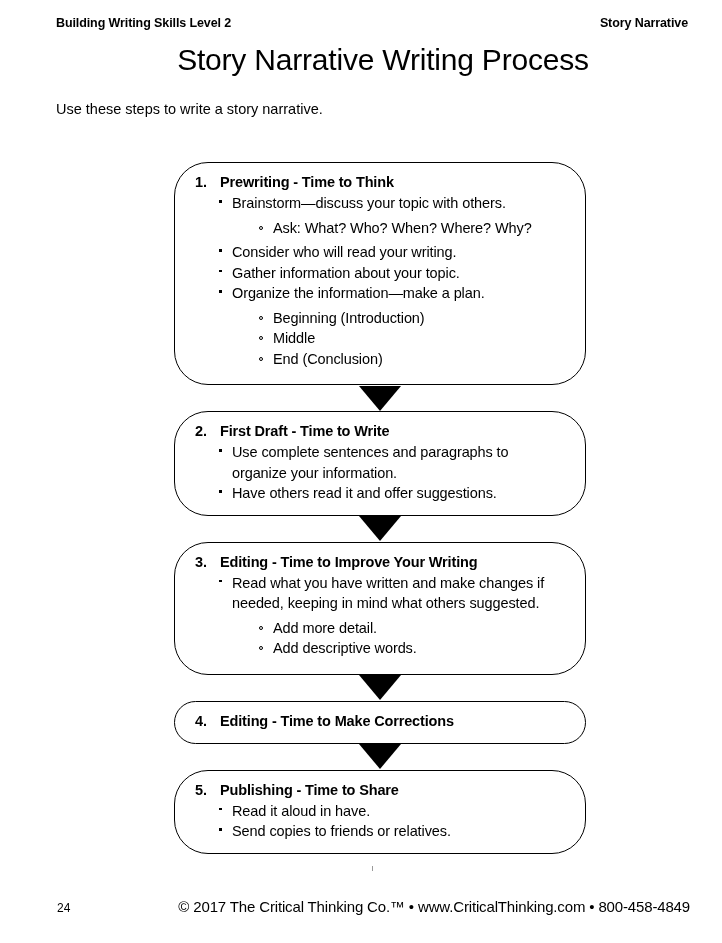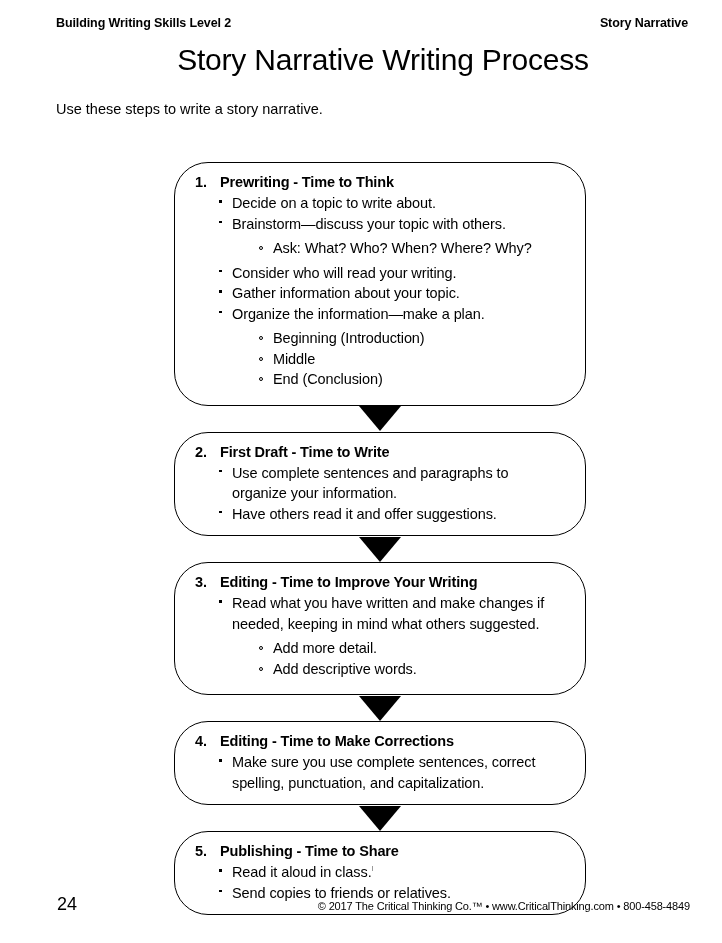--- a/index.html
+++ b/index.html
@@ -162,24 +162,24 @@
     position: absolute;
     bottom: 28px;
     left: 57px;
     right: 32px;
     display: flex;
     justify-content: space-between;
     align-items: baseline;
     font-size: 13px;
   }
   .page-num {
-    font-size: 18px;
+    font-size: 12px;
   }
   .copyright {
-    font-size: 11px;
+    font-size: 15px;
     letter-spacing: -0.15px;
     white-space: nowrap;
   }
   .stray-mark {
     position: absolute;
     top: 866px;
     left: 372px;
     width: 1px;
     height: 5px;
     background: #9a9a9a;
@@ -199,23 +199,20 @@
 
   <div class="intro">Use these steps to write a story narrative.</div>
 
   <div class="flow" id="flow-root">
       <div class="step-box">
         <div class="step-title">
           <span class="step-num">1.</span>
           <span class="step-heading">Prewriting - Time to Think</span>
         </div>
         <ul class="lvl1">
-          <li>
-            <span class="txt">Decide on a topic to write about.</span>
-          </li>
           <li>
             <span class="txt">Brainstorm—discuss your topic with others.</span>
             <ul class="lvl2">
               <li>Ask:  What?  Who?  When?  Where?  Why?</li>
             </ul>
           </li>
           <li>
             <span class="txt">Consider who will read your writing.</span>
           </li>
           <li>
@@ -267,37 +264,32 @@
         </ul>
       </div>
       <div class="arrow-wrap">
         <div class="arrow-down"></div>
       </div>
       <div class="step-box">
         <div class="step-title">
           <span class="step-num">4.</span>
           <span class="step-heading">Editing - Time to Make Corrections</span>
         </div>
-        <ul class="lvl1">
-          <li>
-            <span class="txt">Make sure you use complete sentences, correct spelling, punctuation, and capitalization.</span>
-          </li>
-        </ul>
       </div>
       <div class="arrow-wrap">
         <div class="arrow-down"></div>
       </div>
       <div class="step-box">
         <div class="step-title">
           <span class="step-num">5.</span>
           <span class="step-heading">Publishing - Time to Share</span>
         </div>
         <ul class="lvl1">
           <li>
-            <span class="txt">Read it aloud in class.</span>
+            <span class="txt">Read it aloud in have.</span>
           </li>
           <li>
             <span class="txt">Send copies to friends or relatives.</span>
           </li>
         </ul>
       </div>
     </div>
 
   <div class="stray-mark"></div>
 

